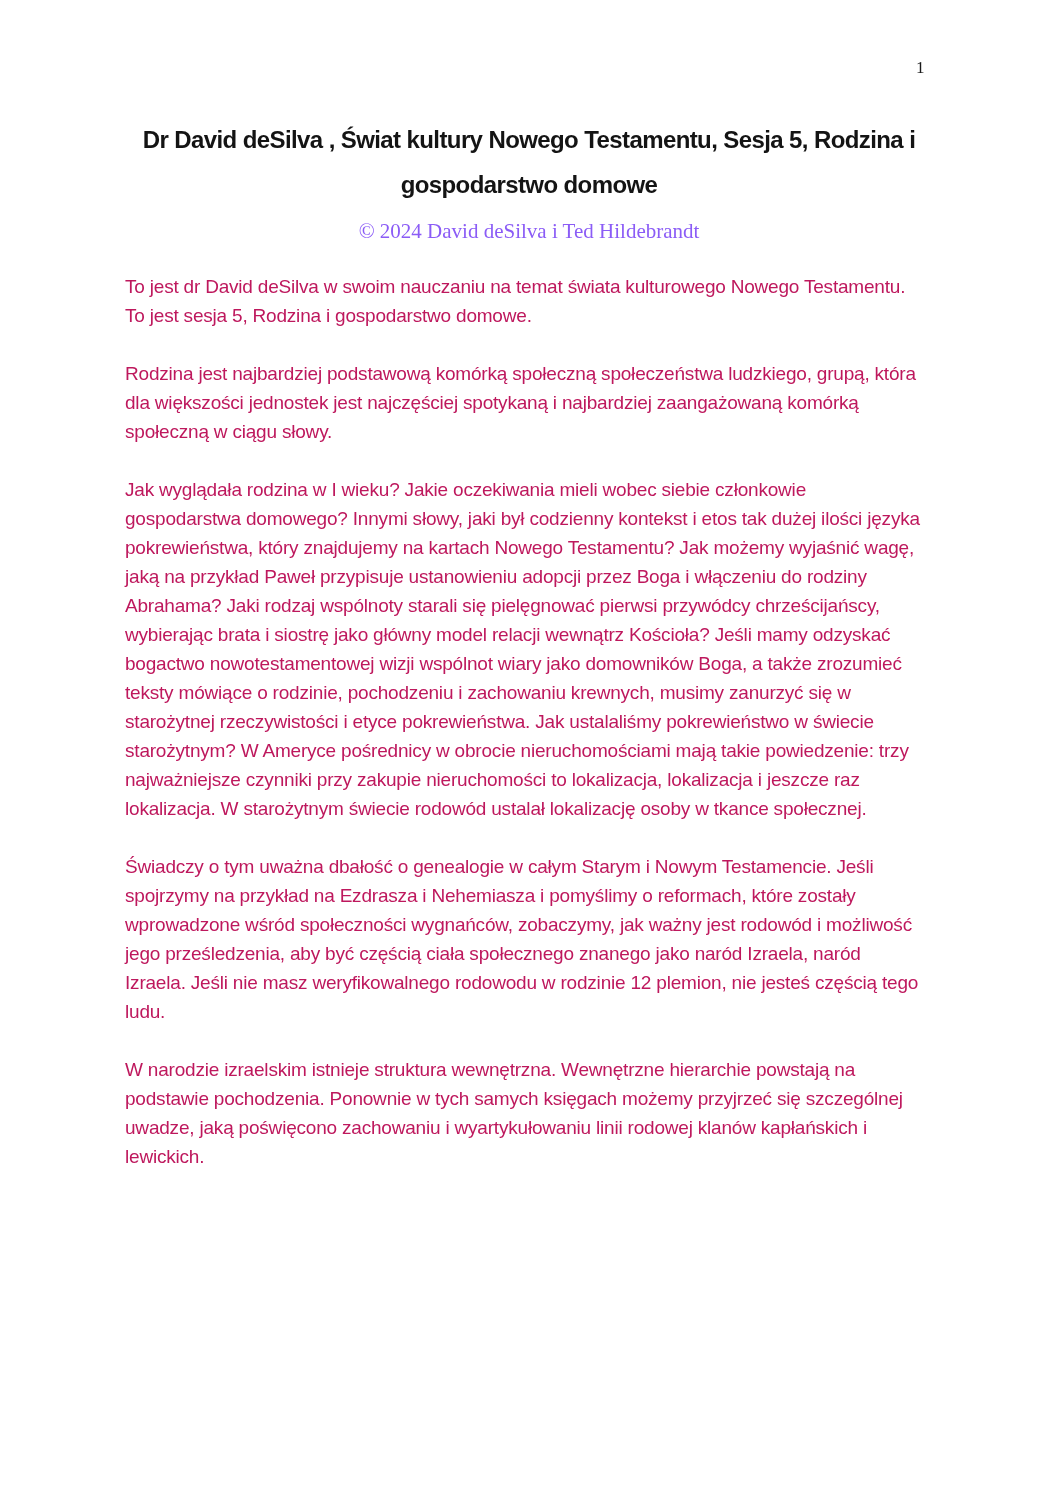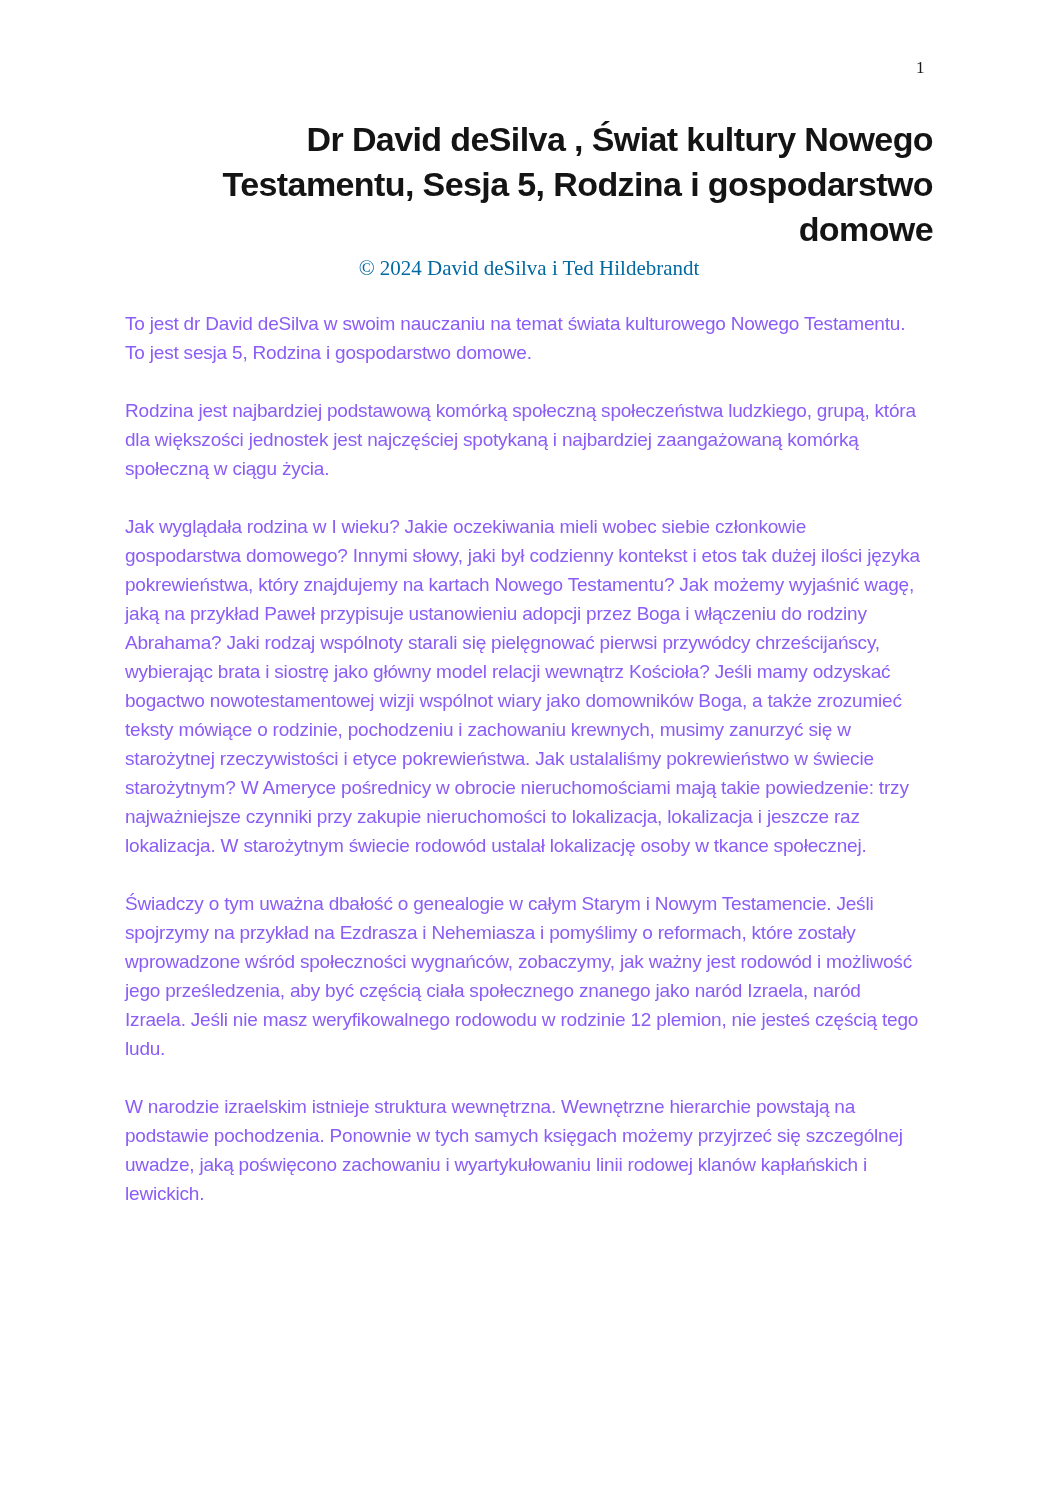--- a/index.html
+++ b/index.html
@@ -29,61 +29,61 @@
   .content {
     position: absolute;
     top: 0;
     left: 125px;
     width: 808px;
   }
   .doc-title {
     margin: 117px 0 0 0;
     font-family: "Liberation Sans", sans-serif;
     font-weight: bold;
-    font-size: 34px;
+    font-size: 24px;
     line-height: 45px;
-    text-align: right;
+    text-align: center;
     letter-spacing: -0.6px;
     color: #141414;
   }
   .copyright {
-    margin: 3px 0 0 0;
+    margin: 11px 0 0 0;
     font-family: "Liberation Serif", serif;
     font-size: 21px;
     line-height: 27px;
     text-align: center;
-    color: #0369a1;
+    color: #8b5cf6;
   }
   .body-text {
     margin-top: 27px;
   }
   .body-text p {
     margin: 29px 10px 0 0;
     font-size: 19px;
     line-height: 29px;
     letter-spacing: -0.2px;
     text-align: left;
-    color: #8b5cf6;
+    color: #be185d;
   }
   .body-text p:first-child {
     margin-top: 0;
   }
 </style>
 </head>
 <body>
 
 <div class="page">
   <div class="page-number">1</div>
 
   <div class="content">
     <h1 class="doc-title">Dr David deSilva , Świat kultury Nowego Testamentu, Sesja 5, Rodzina i gospodarstwo domowe</h1>
 
     <div class="copyright">© 2024 David deSilva i Ted Hildebrandt</div>
 
     <div class="body-text">
       <p>To jest dr David deSilva w swoim nauczaniu na temat świata kulturowego Nowego Testamentu. To jest sesja 5, Rodzina i gospodarstwo domowe.</p>
-      <p>Rodzina jest najbardziej podstawową komórką społeczną społeczeństwa ludzkiego, grupą, która dla większości jednostek jest najczęściej spotykaną i najbardziej zaangażowaną komórką społeczną w ciągu życia.</p>
+      <p>Rodzina jest najbardziej podstawową komórką społeczną społeczeństwa ludzkiego, grupą, która dla większości jednostek jest najczęściej spotykaną i najbardziej zaangażowaną komórką społeczną w ciągu słowy.</p>
       <p>Jak wyglądała rodzina w I wieku? Jakie oczekiwania mieli wobec siebie członkowie gospodarstwa domowego? Innymi słowy, jaki był codzienny kontekst i etos tak dużej ilości języka pokrewieństwa, który znajdujemy na kartach Nowego Testamentu? Jak możemy wyjaśnić wagę, jaką na przykład Paweł przypisuje ustanowieniu adopcji przez Boga i włączeniu do rodziny Abrahama? Jaki rodzaj wspólnoty starali się pielęgnować pierwsi przywódcy chrześcijańscy, wybierając brata i siostrę jako główny model relacji wewnątrz Kościoła? Jeśli mamy odzyskać bogactwo nowotestamentowej wizji wspólnot wiary jako domowników Boga, a także zrozumieć teksty mówiące o rodzinie, pochodzeniu i zachowaniu krewnych, musimy zanurzyć się w starożytnej rzeczywistości i etyce pokrewieństwa. Jak ustalaliśmy pokrewieństwo w świecie starożytnym? W Ameryce pośrednicy w obrocie nieruchomościami mają takie powiedzenie: trzy najważniejsze czynniki przy zakupie nieruchomości to lokalizacja, lokalizacja i jeszcze raz lokalizacja. W starożytnym świecie rodowód ustalał lokalizację osoby w tkance społecznej.</p>
       <p>Świadczy o tym uważna dbałość o genealogie w całym Starym i Nowym Testamencie. Jeśli spojrzymy na przykład na Ezdrasza i Nehemiasza i pomyślimy o reformach, które zostały wprowadzone wśród społeczności wygnańców, zobaczymy, jak ważny jest rodowód i możliwość jego prześledzenia, aby być częścią ciała społecznego znanego jako naród Izraela, naród Izraela. Jeśli nie masz weryfikowalnego rodowodu w rodzinie 12 plemion, nie jesteś częścią tego ludu.</p>
       <p>W narodzie izraelskim istnieje struktura wewnętrzna. Wewnętrzne hierarchie powstają na podstawie pochodzenia. Ponownie w tych samych księgach możemy przyjrzeć się szczególnej uwadze, jaką poświęcono zachowaniu i wyartykułowaniu linii rodowej klanów kapłańskich i lewickich.</p>
     </div>
   </div>
 </div>
 
 </body></html>

